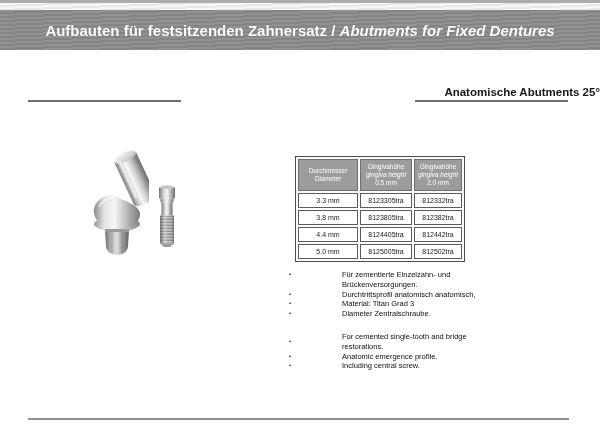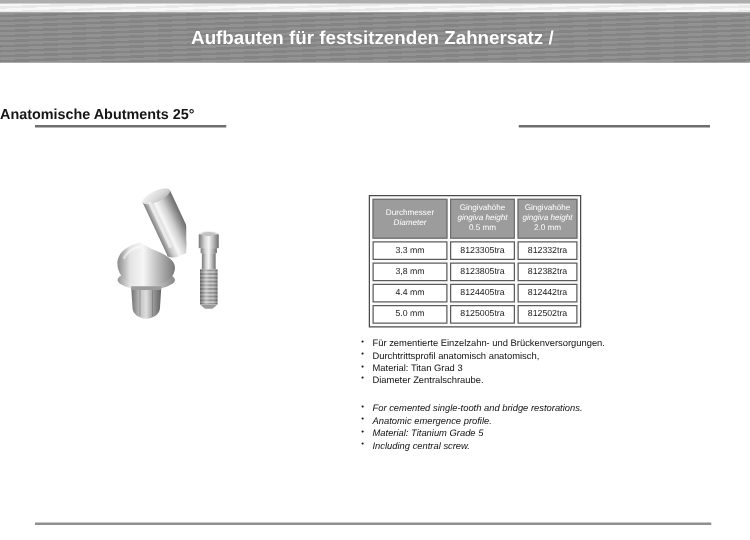--- a/index.html
+++ b/index.html
@@ -16,21 +16,21 @@
   .header-bar{
     position:absolute;top:10px;left:0;width:600px;height:40px;
     background:repeating-linear-gradient(178deg,#929292 0px,#929292 2px,#848484 2px,#848484 4px),#8b8b8b;
     display:flex;align-items:center;justify-content:center;
     color:#ffffff;font-size:15px;font-weight:bold;white-space:pre;
     text-shadow:0 0 1px rgba(0,0,0,.25);
   }
   .header-bar .en{font-style:italic;}
   
   .section-title{
-    position:absolute;top:86px;left:0;width:600px;text-align:left;
+    position:absolute;top:86px;left:0;width:600px;text-align:right;
     font-size:11.5px;font-weight:bold;line-height:13px;color:#161616;
   }
   .section-title .en{font-style:italic;}
   .rule{position:absolute;height:2px;background:#6e6e6e;}
   .rule-left{top:100px;left:28px;width:153px;}
   .rule-right{top:100px;left:415px;width:153px;}
   .bottom-rule{position:absolute;top:418px;left:28px;width:541px;height:2px;background:#8f8f8f;}
   
   .fig{position:absolute;}
   .fig-abutment{left:87px;top:149px;}
@@ -49,34 +49,34 @@
   table.spec th .l2{font-style:italic;display:block;}
   table.spec th .l1,table.spec th .l3{display:block;}
   table.spec td{
     background:#ffffff;border:1px solid #5c5c5c;color:#222222;
     font-size:7px;line-height:8px;text-align:center;padding:2.5px 0;
   }
   .col-d{width:60px;} .col-a{width:52px;} .col-b{width:48px;}
   
   .bullets{position:absolute;left:289px;top:270px;width:210px;}
   .bullets ul{list-style:none;margin:0;padding:0;}
-  .bullets li{display:flex;font-size:7.5px;line-height:9.8px;color:#101010;}
+  .bullets li{display:flex;font-size:7.5px;line-height:9.8px;color:#101010;gap:44px;}
   .bullets li .dot{width:9px;flex:0 0 9px;text-align:left;font-size:6px;line-height:9.8px;}
   .bullets ul.de{margin-bottom:13px;}
-  .bullets ul.en li{font-style:italic;align-items:center;}
+  .bullets ul.en li{align-items:center;}
 </style>
 </head>
 <body>
 
 <div class="page">
 
   <div class="top-edge"></div>
   <div class="top-texture"></div>
 
-  <div class="header-bar"><span>Aufbauten für festsitzenden Zahnersatz</span><span> / </span></div>
+  <div class="header-bar"><span>Aufbauten für festsitzenden Zahnersatz</span><span> / </span><span class="en">Abutments for Fixed Dentures</span></div>
 
   <div class="section-title">
     <div class="de">Anatomische Abutments 25°</div>
   </div>
   <div class="rule rule-left"></div>
   <div class="rule rule-right"></div>
 
   <svg class="fig fig-abutment" width="62" height="108" viewBox="0 0 62 108">
     <defs>
       <linearGradient id="cyl" x1="0" y1="0" x2="1" y2="0">
@@ -224,23 +224,19 @@
         <li>
           <span class="dot">•</span>
           <span>For cemented single-tooth and bridge restorations.</span>
         </li>
         <li>
           <span class="dot">•</span>
           <span>Anatomic emergence profile.</span>
         </li>
         <li>
           <span class="dot">•</span>
-          <span>Material: Titanium Grade 5</span>
-        </li>
-        <li>
-          <span class="dot">•</span>
           <span>Including central screw.</span>
         </li>
       </ul>
   </div>
 
   <div class="bottom-rule"></div>
 </div>
 
 </body></html>

